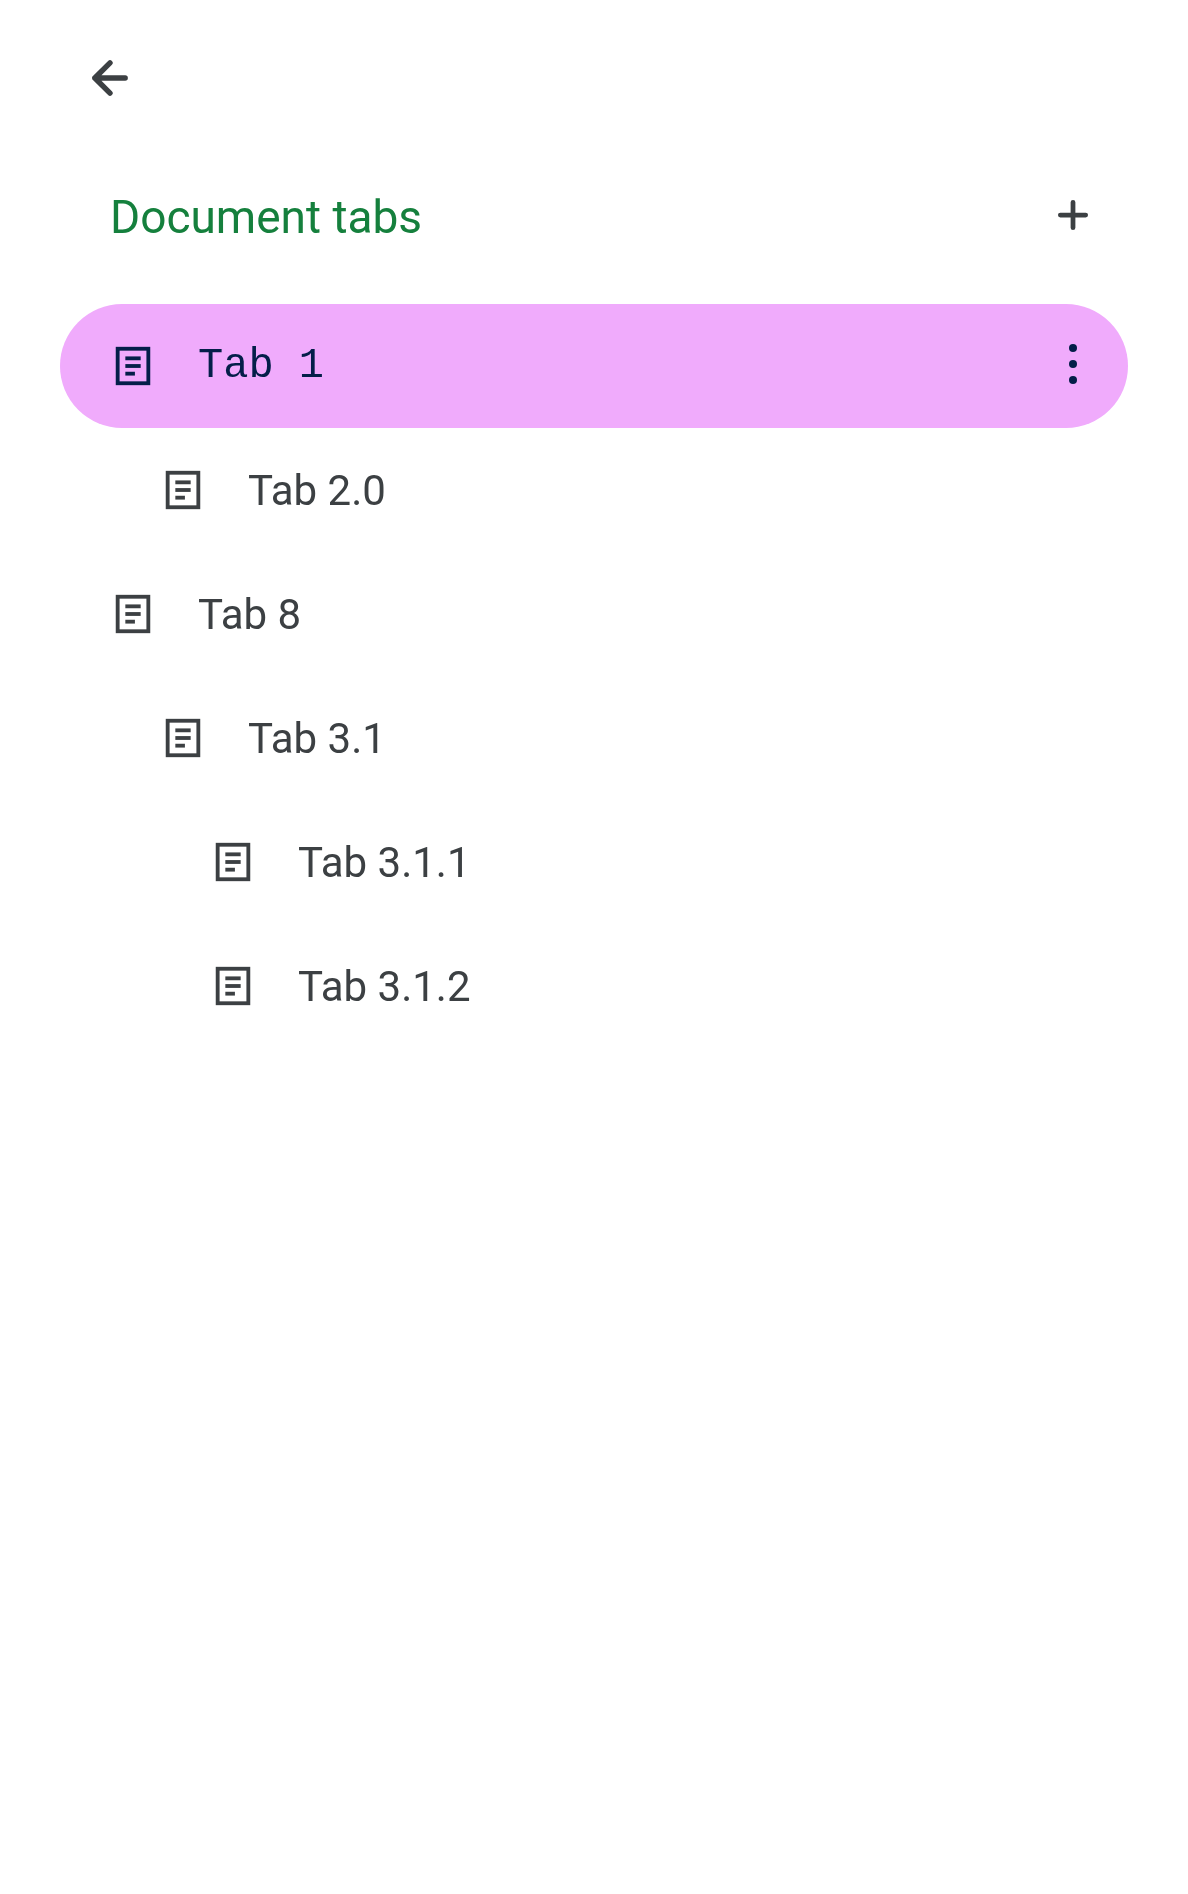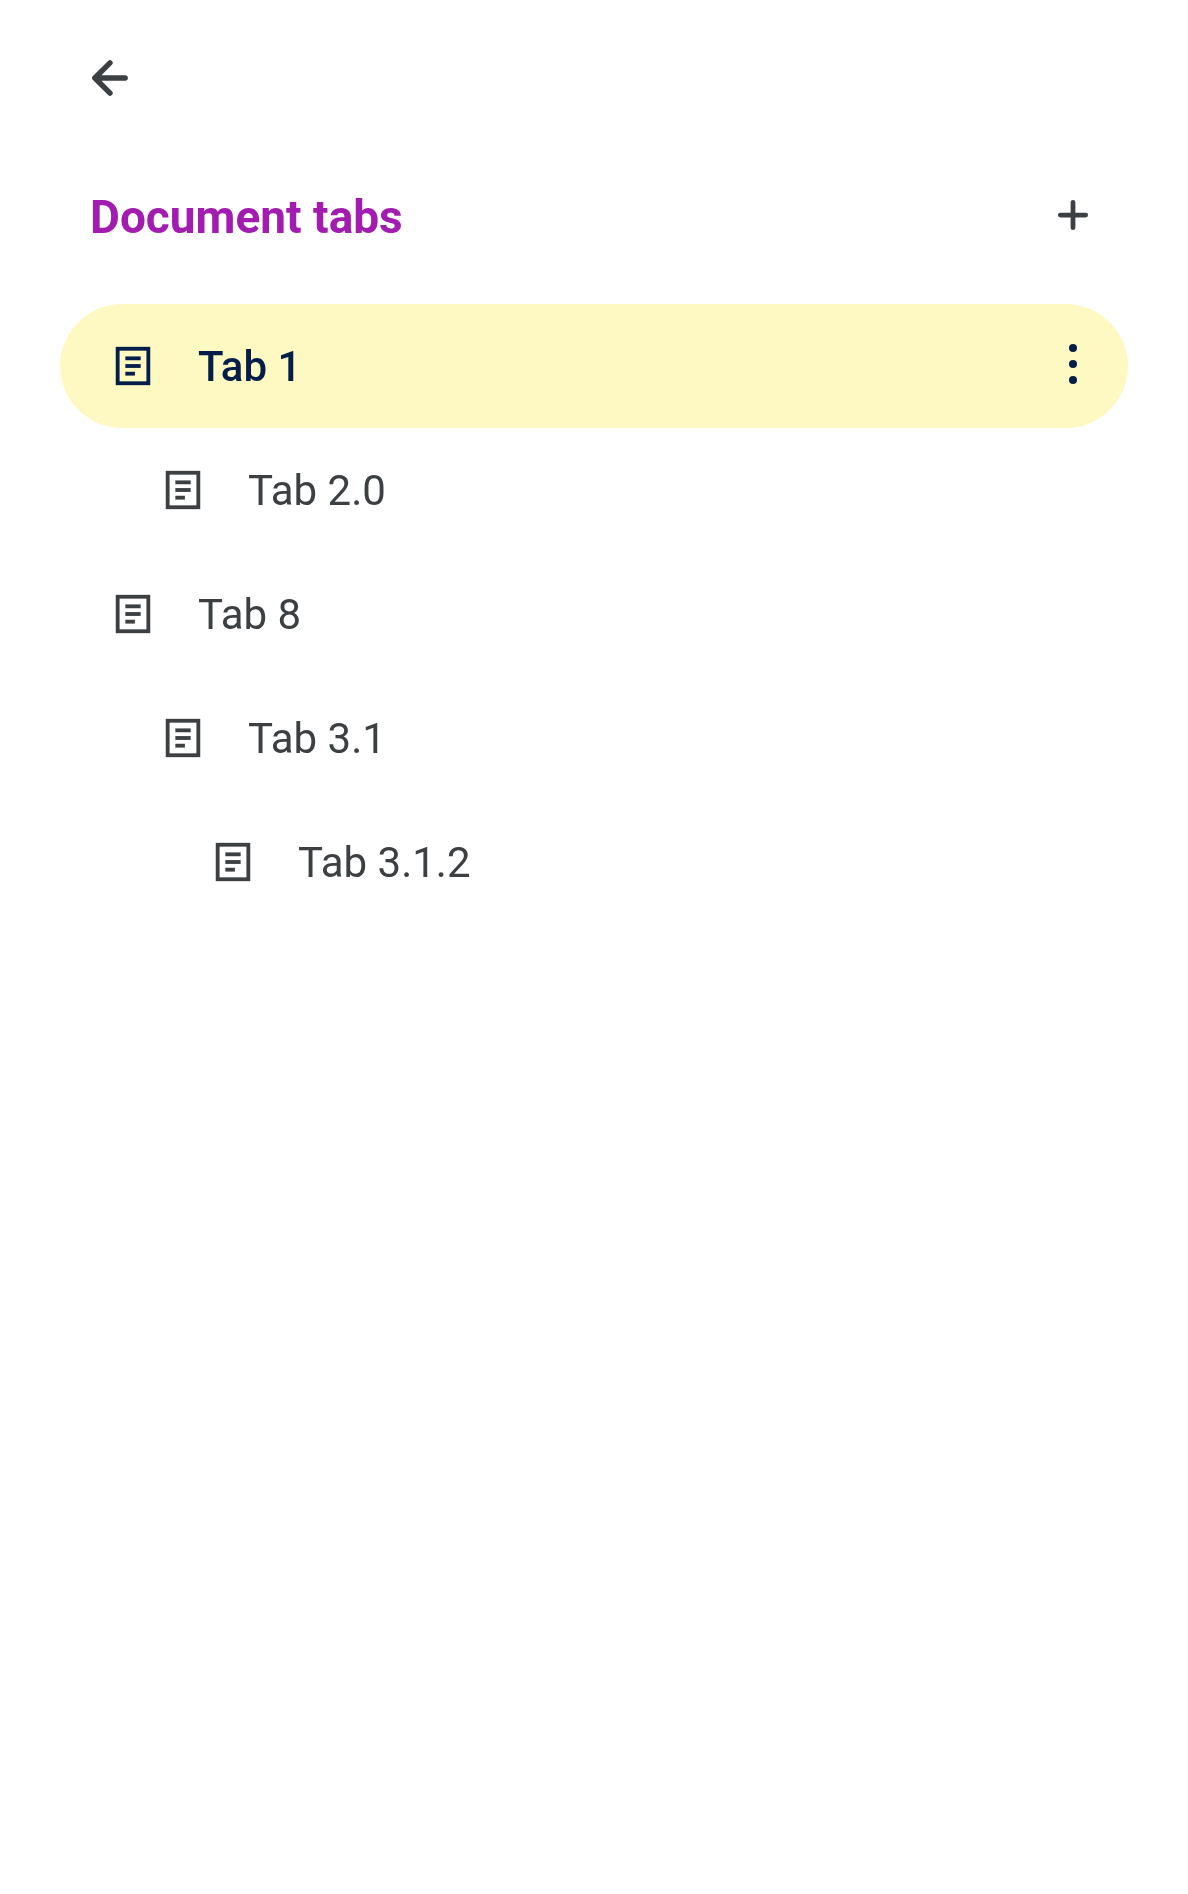--- a/index.html
+++ b/index.html
@@ -35,22 +35,23 @@
     .header {
       display: flex;
       align-items: center;
       justify-content: space-between;
       margin-bottom: 60px;
       padding: 0 30px;
     }
     
     .header-title {
       font-size: 46px;
-      font-weight: 700;
-      color: #a21caf;
+      font-weight: 400;
+      color: #15803d;
+      margin-left: 20px;
     }
     
     .add-button {
       width: 50px;
       height: 50px;
       display: flex;
       align-items: center;
       justify-content: center;
       cursor: pointer;
     }
@@ -69,21 +70,22 @@
     .tab-item {
       display: flex;
       align-items: center;
       height: 124px;
       border-radius: 62px;
       cursor: pointer;
       padding-right: 30px;
     }
     
     .tab-item.selected {
-      background-color: #fef9c3;
+      background-color: #f0abfc;
+      font-family: Liberation Mono, monospace;
     }
     
     .tab-item.selected .doc-icon svg {
       stroke: #041e49;
     }
     
     .tab-item.selected .tab-label {
       color: #041e49;
       font-weight: 500;
     }
@@ -212,15 +214,26 @@
     </div>
     <div class="tab-item level-2">
       <span class="doc-icon">
 <svg viewBox="0 0 24 24" fill="none" stroke="#3c4043" stroke-width="2">
   <rect x="4" y="3" width="16" height="18" rx="0"></rect>
   <line x1="8" y1="8" x2="16" y2="8"></line>
   <line x1="8" y1="12" x2="16" y2="12"></line>
   <line x1="8" y1="16" x2="13" y2="16"></line>
 </svg>
       </span>
+      <span class="tab-label">Tab 3.1.1</span>
+    </div>
+    <div class="tab-item level-2">
+      <span class="doc-icon">
+<svg viewBox="0 0 24 24" fill="none" stroke="#3c4043" stroke-width="2">
+  <rect x="4" y="3" width="16" height="18" rx="0"></rect>
+  <line x1="8" y1="8" x2="16" y2="8"></line>
+  <line x1="8" y1="12" x2="16" y2="12"></line>
+  <line x1="8" y1="16" x2="13" y2="16"></line>
+</svg>
+      </span>
       <span class="tab-label">Tab 3.1.2</span>
     </div>
   </div>
 
 </body></html>

